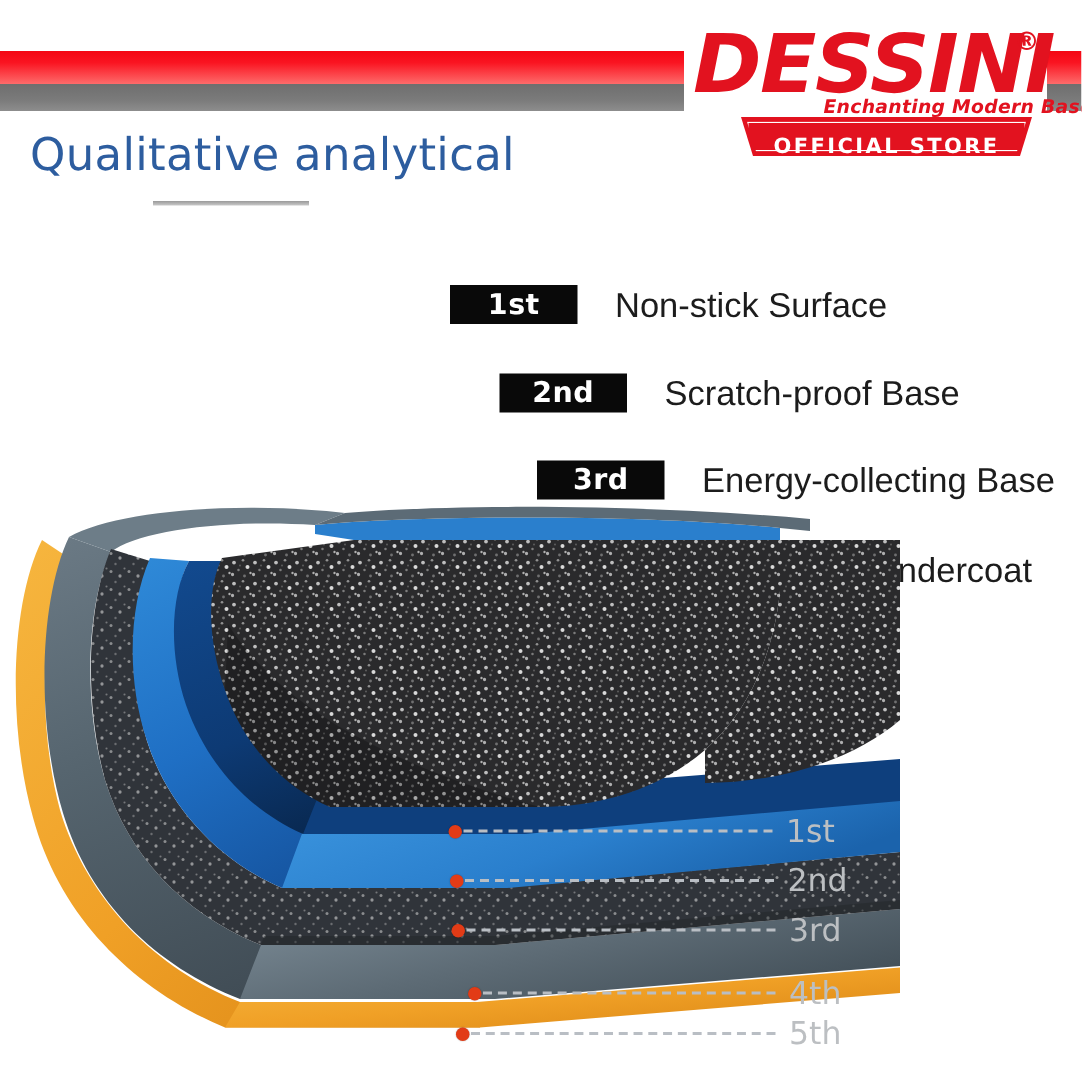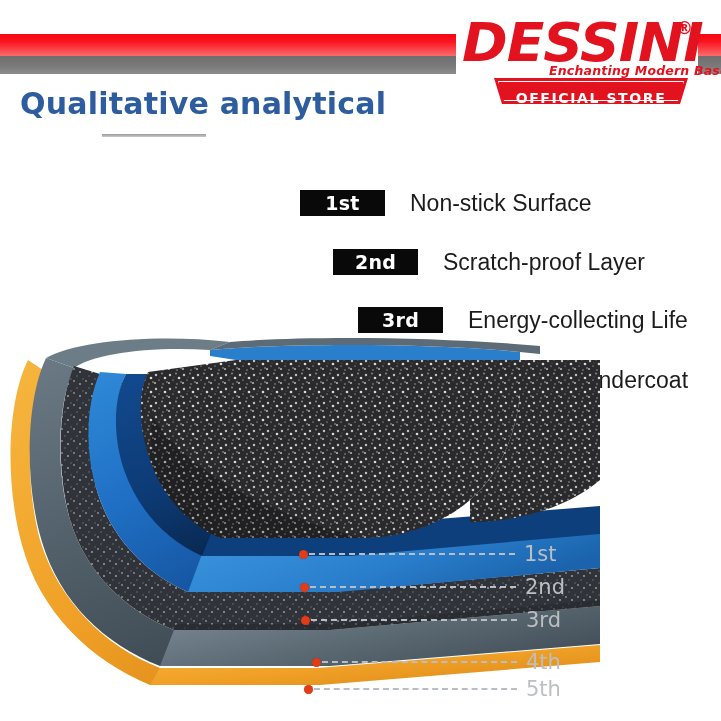--- a/index.html
+++ b/index.html
@@ -62,21 +62,21 @@
   .store-ribbon .txt{
     position:absolute;left:0;top:0;width:194px;height:40px;
     display:flex;align-items:center;justify-content:center;
     color:#ffffff;font-weight:bold;font-size:14px;letter-spacing:1.6px;
     font-family:"DejaVu Sans",sans-serif;
   }
 
   
   .page-title{
     position:absolute;left:20px;top:86px;
-    font-size:30px;color:#2d5d9f;font-weight:bold;
+    font-size:30px;color:#2d5d9f;font-weight:normal;
     letter-spacing:.2px;
     font-family:"DejaVu Sans",sans-serif;
   }
   .title-rule{
     position:absolute;left:102px;top:134px;width:104px;height:3px;
     background:linear-gradient(to bottom,#9a9a9a,#c9c9c9);
   }
 
   
   .legend{position:absolute;left:0;top:0;width:721px;height:721px;}
@@ -141,26 +141,26 @@
 
   <div class="legend">
 
     <div class="legend-row" style="left:300px;top:188px;">
       <div class="badge">1st</div>
       <div class="legend-label">Non-stick Surface</div>
     </div>
 
     <div class="legend-row" style="left:333px;top:247px;">
       <div class="badge">2nd</div>
-      <div class="legend-label">Scratch-proof Layer</div>
+      <div class="legend-label">Scratch-proof Base</div>
     </div>
 
     <div class="legend-row" style="left:358px;top:305px;">
       <div class="badge">3rd</div>
-      <div class="legend-label">Energy-collecting Life</div>
+      <div class="legend-label">Energy-collecting Base</div>
     </div>
 
     <div class="legend-row" style="left:385px;top:365px;">
       <div class="badge">4th</div>
       <div class="legend-label">Durable Undercoat</div>
     </div>
 
     <div class="legend-row" style="left:413px;top:426px;">
       <div class="badge">5th</div>
       <div class="legend-label">Base</div>

